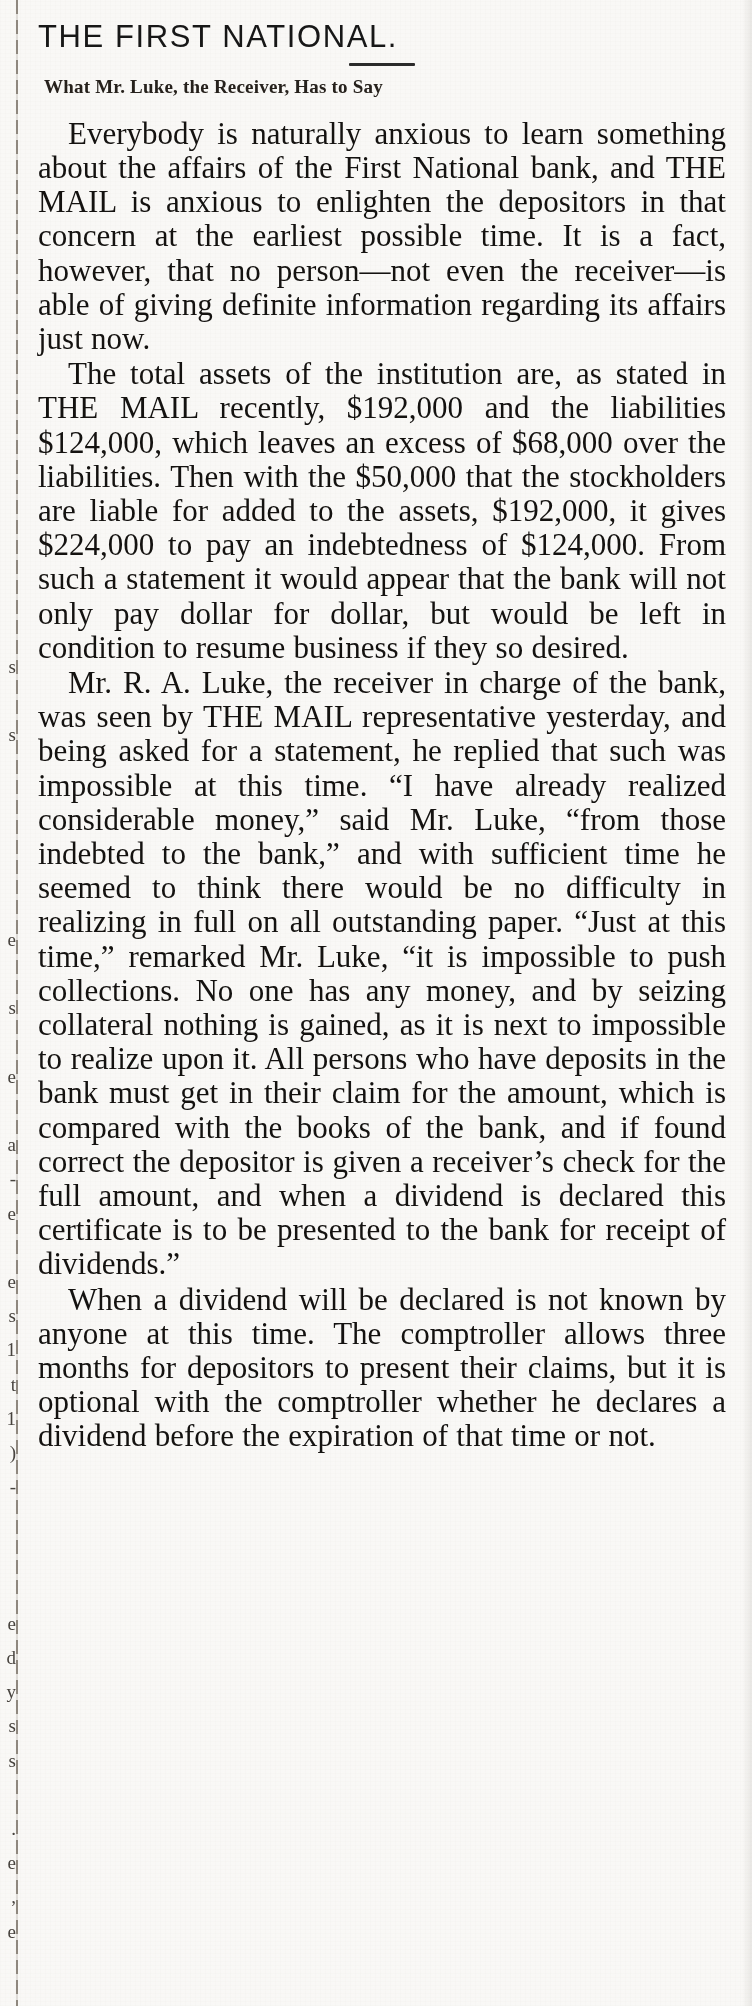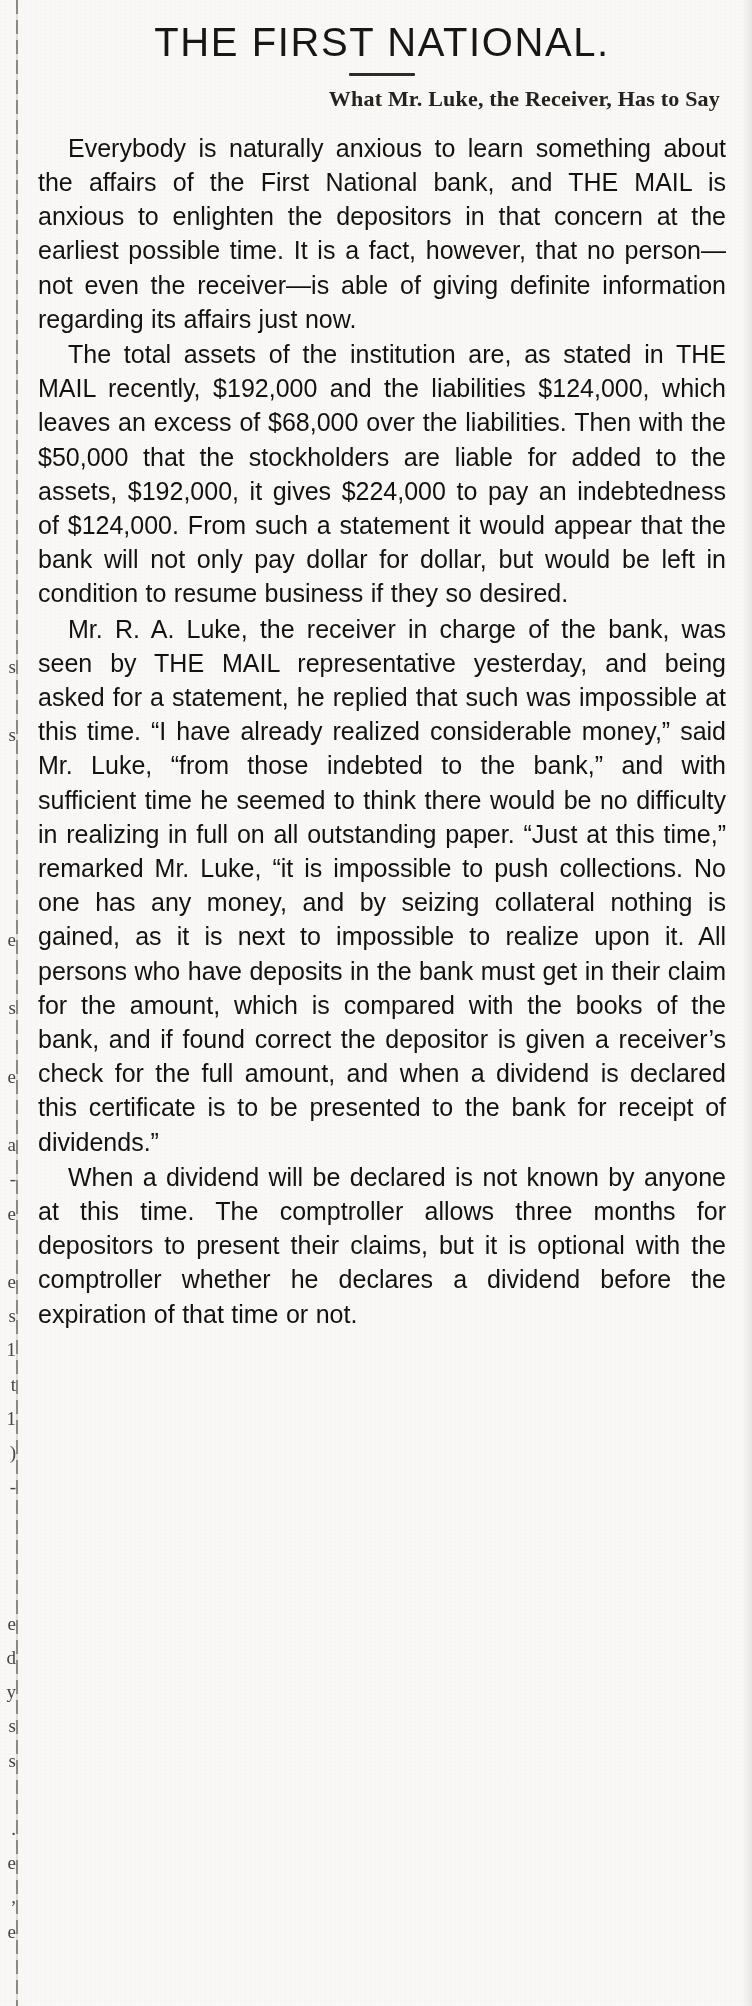--- a/index.html
+++ b/index.html
@@ -53,52 +53,51 @@
     background: linear-gradient(90deg, rgba(0,0,0,0) 0%, rgba(90,84,75,0.10) 100%);
   }
   .article {
     position: absolute;
     left: 38px;
     top: 0;
     width: 688px;
     height: 2006px;
   }
   .headline {
-    text-align: center;
     font-family: "Liberation Sans", sans-serif;
-    font-size: 40px;
+    font-size: 31px;
     letter-spacing: 1.6px;
     font-weight: 400;
     color: #171717;
     margin: 20px 0 0 0;
     line-height: 1.1;
   }
   .rule-short {
     width: 66px;
     height: 3px;
     background: #2b2b2b;
     margin: 9px auto 8px auto;
     border-radius: 1px;
   }
   .subhead {
-    text-align: right;
+    text-align: left;
     font-family: "Liberation Serif", serif;
     font-weight: bold;
-    font-size: 22px;
+    font-size: 19px;
     letter-spacing: 0.2px;
     color: #26211c;
     line-height: 1.35;
     margin: 0 6px 6px 6px;
   }
   .body-text {
     margin-top: 10px;
   }
   .para {
-    font-family: Liberation Sans, sans-serif;
-    font-size: 25px;
+    font-family: Liberation Serif, serif;
+    font-size: 31px;
     line-height: 34.2px;
     text-align: justify;
     text-align-last: left;
     color: #141210;
     margin: 17px 0 0 0;
     text-indent: 30px;
     word-spacing: 0.5px;
     -webkit-font-smoothing: none;
   }
   .para + .para {

